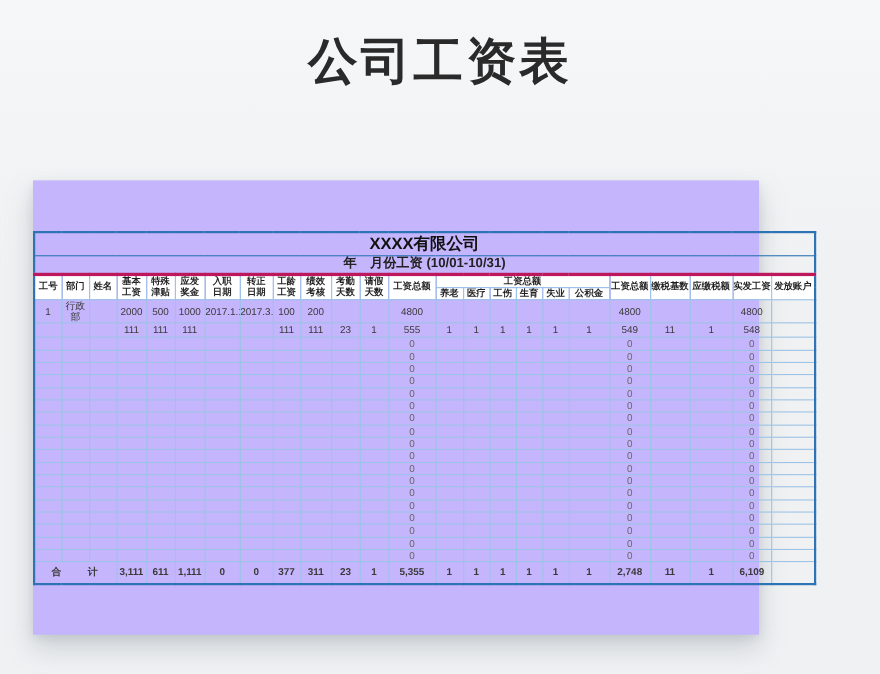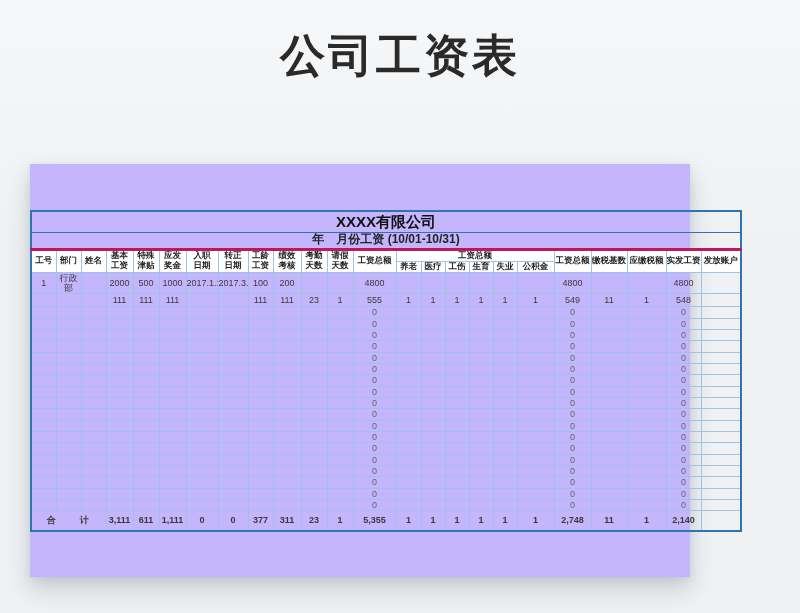--- a/index.html
+++ b/index.html
@@ -677,19 +677,19 @@
             <td>5,355</td>
             <td>1</td>
             <td>1</td>
             <td>1</td>
             <td>1</td>
             <td>1</td>
             <td>1</td>
             <td>2,748</td>
             <td>11</td>
             <td>1</td>
-            <td>2,140</td>
+            <td>6,109</td>
             <td></td>
           </tr>
         </tfoot>
     </table>
   </div>
 </div>
 
 </body></html>

